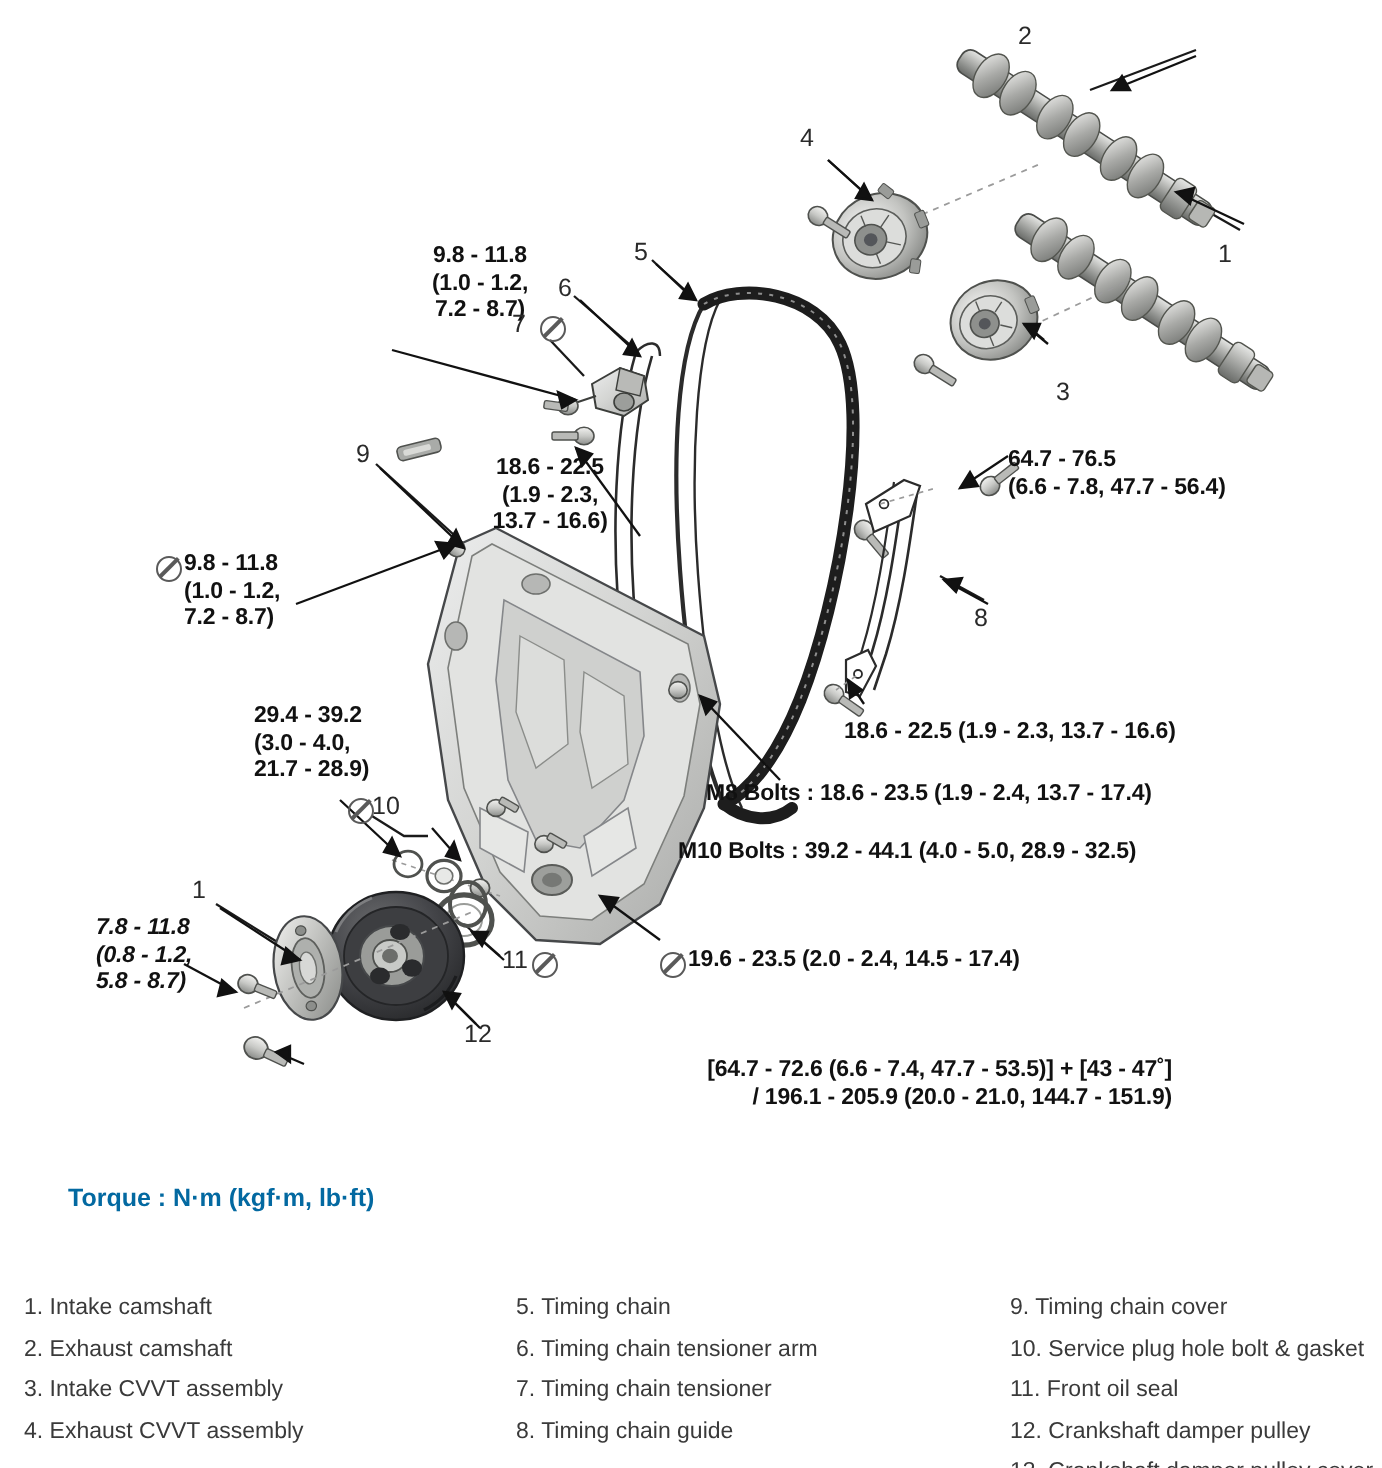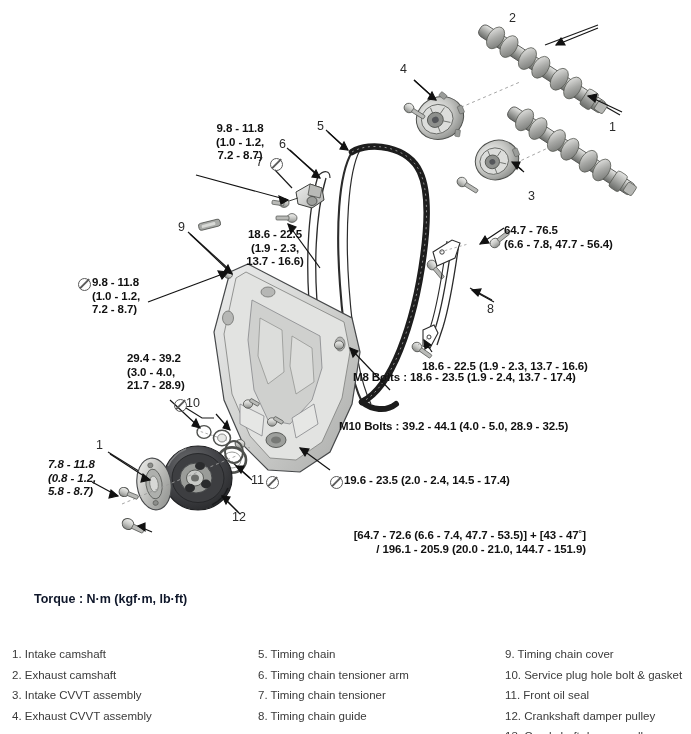--- a/index.html
+++ b/index.html
@@ -52,21 +52,21 @@
     background:#5a5a5a;
     transform:rotate(-45deg);
     transform-origin:center;
   }
 
   #torque-units{
     position:absolute;
     left:34px;top:592px;
     font-size:12.5px;
     font-weight:bold;
-    color:#0f172a;
+    color:#0369a1;
   }
 
   #legend{
     position:absolute;
     left:0;top:644px;
     width:691px;
     font-size:11.5px;
     color:#3a3a3a;
   }
   .legend-col{position:absolute;top:0;}
@@ -468,21 +468,21 @@
 
   <div class="callout left" style="left:48px;top:458px;width:110px;font-style:italic;">7.8 - 11.8
 (0.8 - 1.2,
 5.8 - 8.7)</div>
 
   <div class="callout left" style="left:504px;top:224px;width:170px;">64.7 - 76.5
 (6.6 - 7.8, 47.7 - 56.4)</div>
 
   <div class="callout left" style="left:422px;top:360px;width:230px;">18.6 - 22.5 (1.9 - 2.3, 13.7 - 16.6)</div>
 
-  <div class="callout left" style="left:339px;top:371px;width:270px;padding-left:14px;">M8 Bolts : 18.6 - 23.5 (1.9 - 2.4, 13.7 - 17.4)</div>
+  <div class="callout left" style="left:339px;top:391px;width:270px;padding-left:14px;">M8 Bolts : 18.6 - 23.5 (1.9 - 2.4, 13.7 - 17.4)</div>
   <div class="callout left" style="left:339px;top:420px;width:270px;">M10 Bolts : 39.2 - 44.1 (4.0 - 5.0, 28.9 - 32.5)</div>
 
   <span class="nosym" style="position:absolute;left:330px;top:476px;"></span>
   <div class="callout left" style="left:344px;top:474px;width:250px;">19.6 - 23.5 (2.0 - 2.4, 14.5 - 17.4)</div>
 
   <div class="callout left" style="left:156px;top:529px;width:430px;text-align:right;">[64.7 - 72.6 (6.6 - 7.4, 47.7 - 53.5)] + [43 - 47˚]
 / 196.1 - 205.9 (20.0 - 21.0, 144.7 - 151.9)</div>
 
   <div class="partnum" style="left:609px;top:120px;">1</div>
   <div class="partnum" style="left:509px;top:11px;">2</div>

